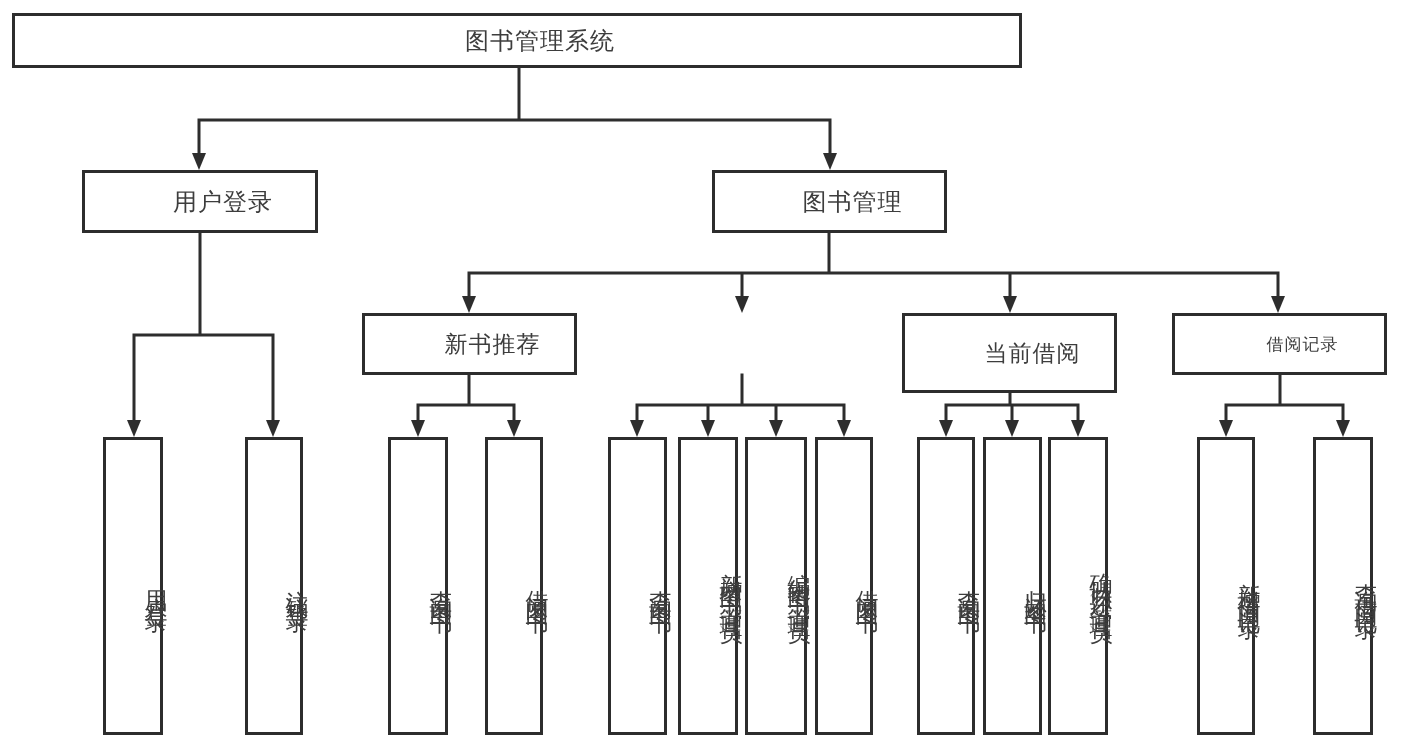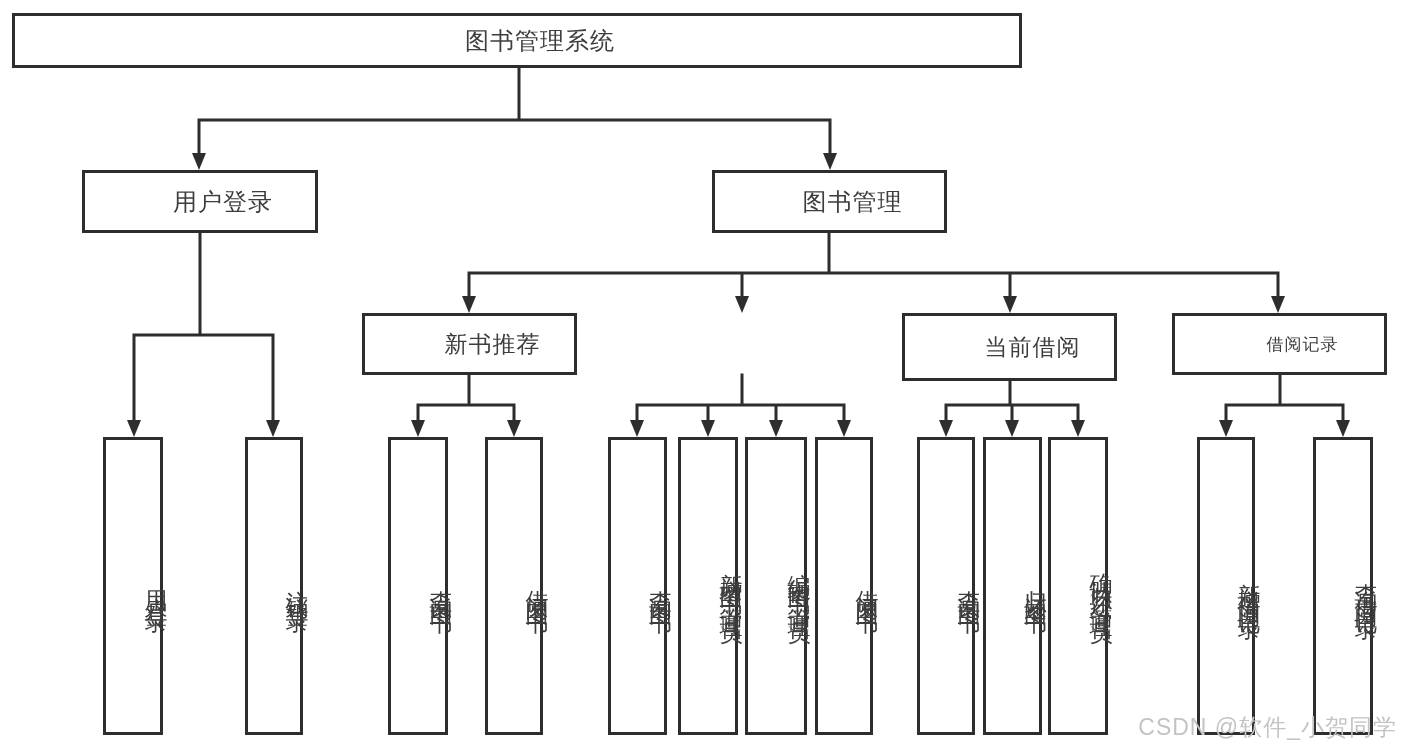--- a/index.html
+++ b/index.html
@@ -40,21 +40,21 @@
     font-size: 23px;
     letter-spacing: 7px;
     line-height: 1;
   }
   
   .b-root  { left: 12px;   top: 13px;  width: 1010px; height: 55px; }
   .b-login { left: 82px;   top: 170px; width: 236px;  height: 63px; }
   .b-mgmt  { left: 712px;  top: 170px; width: 235px;  height: 63px; }
   .b-rec   { left: 362px;  top: 313px; width: 215px;  height: 62px; font-size: 23px; }
   .b-bor   { left: 632px;  top: 313px; width: 221px;  height: 62px; font-size: 23px; }
-  .b-cur   { left: 902px;  top: 313px; width: 215px;  height: 68px; font-size: 23px; }
+  .b-cur   { left: 902px;  top: 313px; width: 215px;  height: 80px; font-size: 23px; }
   .b-rel   { left: 1172px; top: 313px; width: 215px;  height: 62px; font-size: 17px; }
   
   .leaf { top: 437px; height: 298px; }
   .l1  { left: 103px;  width: 60px; }
   .l2  { left: 245px;  width: 58px; }
   .l3  { left: 388px;  width: 60px; }
   .l4  { left: 485px;  width: 58px; }
   .l5  { left: 608px;  width: 59px; }
   .l6  { left: 678px;  width: 60px; }
   .l7  { left: 745px;  width: 62px; }
@@ -177,14 +177,13 @@
   <div class="box v leaf l11">
     <span>确认归还（管理员）</span>
   </div>
   <div class="box v leaf l12">
     <span>新增借阅记录</span>
   </div>
   <div class="box v leaf l13">
     <span>查询借阅记录</span>
   </div>
 
-  <div class="watermark">CSDN @软件_小贺同学</div>
 </div>
 
 </body></html>

